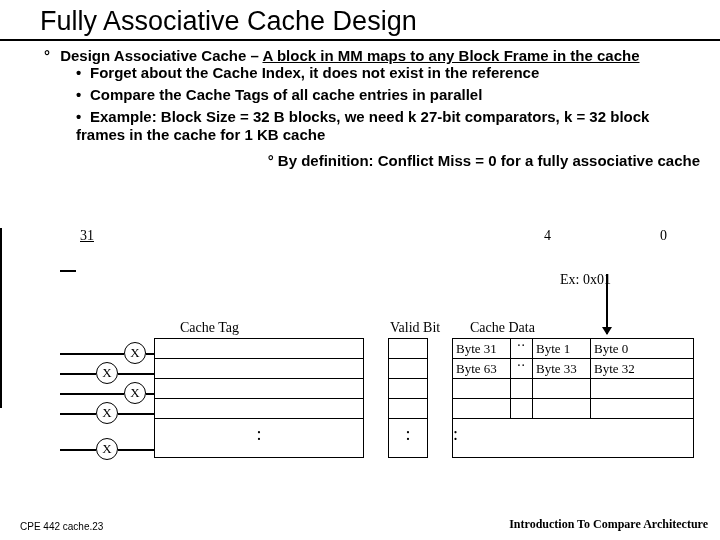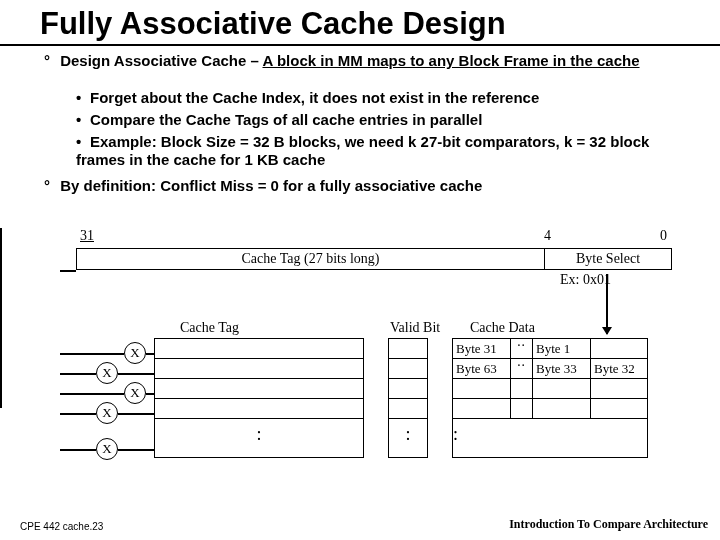--- a/index.html
+++ b/index.html
@@ -5,38 +5,38 @@
   * { box-sizing: border-box; margin: 0; padding: 0; }
   body {
     width: 720px;
     height: 540px;
     background: #fff;
     font-family: Arial, Helvetica, sans-serif;
     position: relative;
     overflow: hidden;
   }
   .title {
-    font-size: 31px;
-    font-weight: bold;
+    font-size: 27px;
+    font-weight: normal;
     padding: 6px 0 2px 40px;
     border-bottom: 2px solid #000;
     margin-bottom: 6px;
   }
   .content {
     padding: 0 20px 0 44px;
     font-size: 15px;
     font-weight: bold;
   }
   .top-item { margin-bottom: 6px; }
   .deg { display:inline-block; width:12px; }
   .top-text .ul { text-decoration: underline; }
-  .sub-list { margin-left: 32px; margin-top: 20px; }
+  .sub-list { margin-left: 32px; margin-top: 0; }
   .sub-item { margin-bottom: 4px; line-height: 1.2; }
   .dot { display:inline-block; width:14px; }
-  .def { margin-top: 8px; }
+  .def { margin-top: 8px; text-align: right; }
   .diagram {
     position: absolute;
     top: 228px;
     left: 0;
     width: 720px;
     height: 280px;
     font-family: "Times New Roman", serif;
     font-weight: normal;
   }
   .bitlabels { position:absolute; top:0; left:0; width:100%; font-size:14px; }
@@ -67,21 +67,21 @@
   }
   .tagtable .row { height:20px; border-bottom:1px solid #000; }
   .tagtable .row:last-child { border-bottom:none; height:38px; }
   .validtable {
     position:absolute; top:110px; left:388px; width:40px;
     border:1.5px solid #000;
   }
   .validtable .row { height:20px; border-bottom:1px solid #000; }
   .validtable .row:last-child { border-bottom:none; height:38px; text-align:center; font-size:18px; line-height:30px; }
   .datatable {
-    position:absolute; top:110px; left:452px; width:196px;
+    position:absolute; top:110px; left:452px; width:242px;
     border:1.5px solid #000; font-size:13px;
   }
   .datatable .drow { height:20px; border-bottom:1px solid #000; display:flex; }
   .datatable .drow:last-child { border-bottom:none; height:38px; }
   .datatable .c1 { flex:0 0 58px; border-right:1px solid #000; padding-left:3px; line-height:19px; }
   .datatable .cd { flex:0 0 22px; border-right:1px solid #000; text-align:center; line-height:14px; font-weight:bold; letter-spacing:1px; font-size:10px;}
   .datatable .c2 { flex:0 0 58px; border-right:1px solid #000; padding-left:3px; line-height:19px; }
   .datatable .c3 { flex:1; padding-left:3px; line-height:19px; }
   .datatable .last { text-align:center; font-size:18px; line-height:30px; }
   .tagtable .last { text-align:center; font-size:18px; line-height:30px; }
@@ -132,24 +132,20 @@
     <span>By definition: Conflict Miss = 0 for a fully associative cache</span>
   </div>
 </div>
 
 <div class="diagram">
   <div class="bitlabels">
     <span class="bl31">31</span>
     <span class="bl4">4</span>
     <span class="bl0">0</span>
   </div>
-  <div class="addrbox">
-    <div class="addr-tag">Cache Tag (27 bits long)</div>
-    <div class="addr-bs">Byte Select</div>
-  </div>
   <div class="exlabel">Ex: 0x01</div>
   <div class="arrow-bs"></div>
 
   <div class="col-hdr hdr-ct">Cache Tag</div>
   <div class="col-hdr hdr-vb">Valid Bit</div>
   <div class="col-hdr hdr-cd">Cache Data</div>
 
   <div class="tl-main"></div>
   <div class="tagline tl-addr"></div>
   <div class="tagline tl-h1"></div>
@@ -183,20 +179,21 @@
     <div class="row"></div>
     <div class="row"></div>
     <div class="row">:</div>
   </div>
 
   <div class="datatable">
     <div class="drow">
       <div class="c1">Byte 31</div>
       <div class="cd">··</div>
       <div class="c2">Byte 1</div>
+      <div class="c3">Byte 0</div>
     </div>
     <div class="drow">
       <div class="c1">Byte 63</div>
       <div class="cd">··</div>
       <div class="c2">Byte 33</div>
       <div class="c3">Byte 32</div>
     </div>
     <div class="drow">
       <div class="c1"></div>
         <div class="cd"></div>

